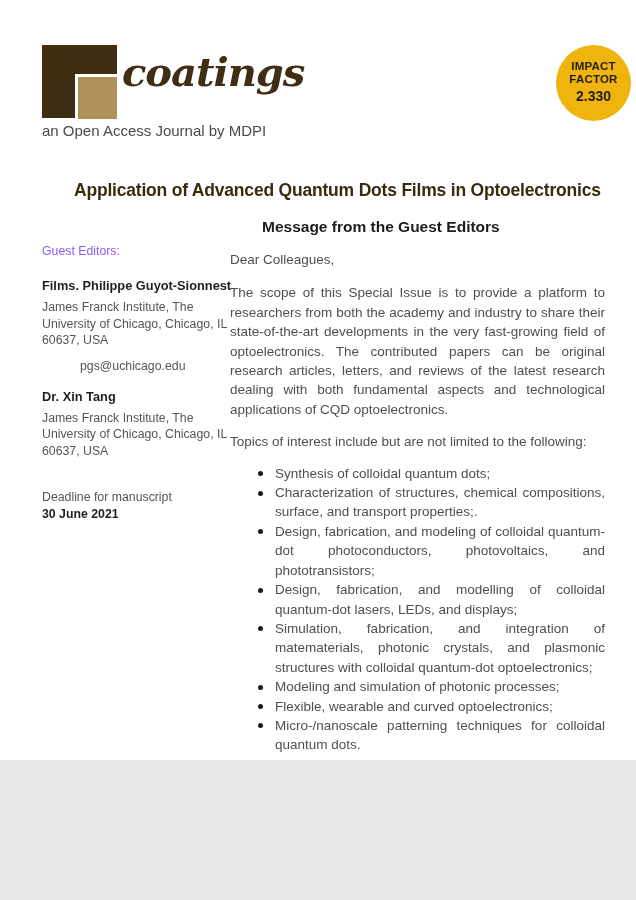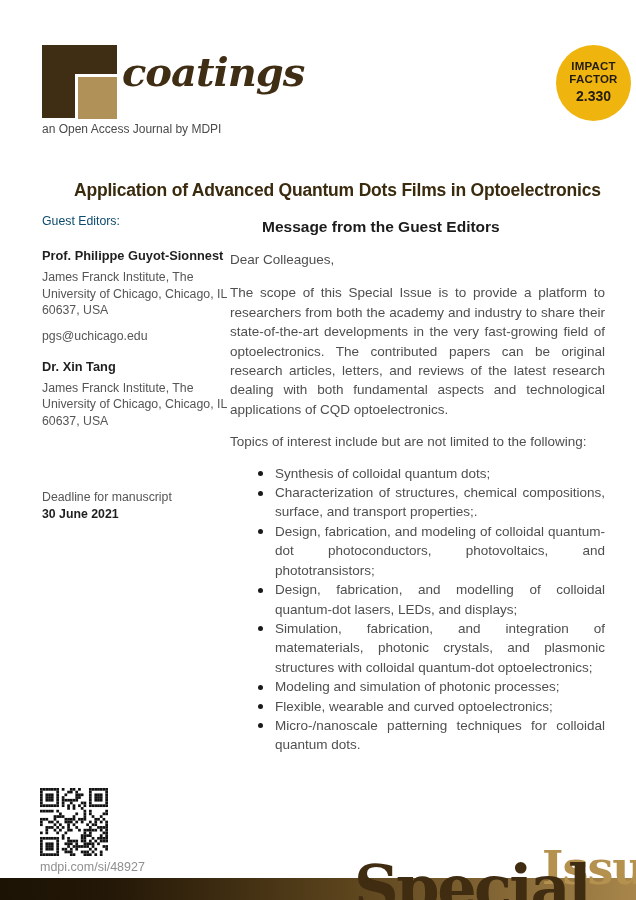--- a/index.html
+++ b/index.html
@@ -1,48 +1,48 @@
 <!DOCTYPE html>
 <html><head>
 <meta charset="utf-8">
 <style>
   * { margin:0; padding:0; box-sizing:border-box; }
   html,body { background:#e8e8e8; }
   .page {
-    position:relative; width:636px; height:900px; margin:0 auto;
+    position:relative; width:636px; height:760px; margin:0 auto;
     background:#ffffff; overflow:hidden;
     font-family:"Liberation Sans", sans-serif;
     text-decoration:underline;
     -webkit-font-smoothing:antialiased;
   }
   
   .logo-dark { position:absolute; left:42px; top:45px; width:75px; height:73px; background:#3f2d14; }
   .logo-tan  { position:absolute; left:75px; top:74px; width:42px; height:45px;
                background:#b09158; border-left:3px solid #fff; border-top:3px solid #fff; }
   .logo-text { position:absolute; left:122px; top:52px;
                font-family:"DejaVu Serif", serif; font-style:italic; font-weight:bold;
                font-size:40px; line-height:1; color:#3f2d14; letter-spacing:-1px; }
-  .tagline   { position:absolute; left:42px; top:122px; font-size:12px; color:#4a4a4a;text-align:center; }
+  .tagline   { position:absolute; left:42px; top:122px; font-size:15px; color:#4a4a4a;text-align:center; }
   .if-badge  { position:absolute; left:556px; top:45px; width:75px; height:76px; border-radius:50%;
                background:#f0b40e; display:flex; flex-direction:column; align-items:center;
                justify-content:center; color:#221c12; text-align:center; }
   .if-badge .lab { font-size:11.5px; font-weight:bold; line-height:13px; letter-spacing:.2px; }
   .if-badge .val { font-size:14px; font-weight:bold; line-height:20px; }
   
   .si-title { position:absolute; left:42px; top:180px; width:566px;
               font-size:17.5px; font-weight:bold; color:#3a2a0e; letter-spacing:-0.2px;margin-left:32px; }
   
   .left-col { position:absolute; left:42px; top:213px; width:186px; font-size:12.3px; color:#555; }
-  .ge-heading { color:#0c4a6e; line-height:16px; }
+  .ge-heading { color:#8b5cf6; line-height:16px;margin-top:30px; }
   .editor { margin-top:19px; }
   .editor + .editor { margin-top:15px; }
   .editor .name { font-size:12.8px; font-weight:bold; color:#1f1f1f; line-height:16px;
                   margin-bottom:5px; white-space:nowrap; }
   .editor .aff-line { display:block; line-height:16.5px; white-space:nowrap; }
-  .editor .email { display:block; margin-top:9px; line-height:16px; }
+  .editor .email { display:block; margin-top:9px; line-height:16px;margin-left:38px; }
   .deadline { position:absolute; left:42px; top:489px; width:186px; font-size:12.3px; color:#555; }
   .deadline .dl-line { display:block; line-height:16.5px; }
   .deadline .dl-date { display:block; line-height:16.5px; font-weight:bold; color:#1f1f1f; }
   
   .right-col { position:absolute; left:230px; top:218px; width:375px;
                font-size:13.5px; line-height:19.4px; color:#4f4f4f; }
   .msg-heading { font-size:15.5px; font-weight:bold; color:#1c1c1c; line-height:18px;margin-left:32px; }
   .salutation { margin-top:14px; }
   .body-para { margin-top:14px; text-align:justify; }
   .topics-intro { margin-top:13px; text-align:justify; }
@@ -77,21 +77,21 @@
     <span class="lab">FACTOR</span>
     <span class="val">2.330</span>
   </div>
 
   <h1 class="si-title">Application of Advanced Quantum Dots Films in Optoelectronics</h1>
 
   <aside class="left-col">
     <div class="ge-heading">Guest Editors:</div>
 
     <div class="editor">
-      <div class="name">Prof. Philippe Guyot-Sionnest</div>
+      <div class="name">Films. Philippe Guyot-Sionnest</div>
       <span class="aff-line">James Franck Institute, The</span>
       <span class="aff-line">University of Chicago, Chicago, IL</span>
       <span class="aff-line">60637, USA</span>
       <span class="email">pgs@uchicago.edu</span>
     </div>
 
     <div class="editor">
       <div class="name">Dr. Xin Tang</div>
       <span class="aff-line">James Franck Institute, The</span>
       <span class="aff-line">University of Chicago, Chicago, IL</span>

